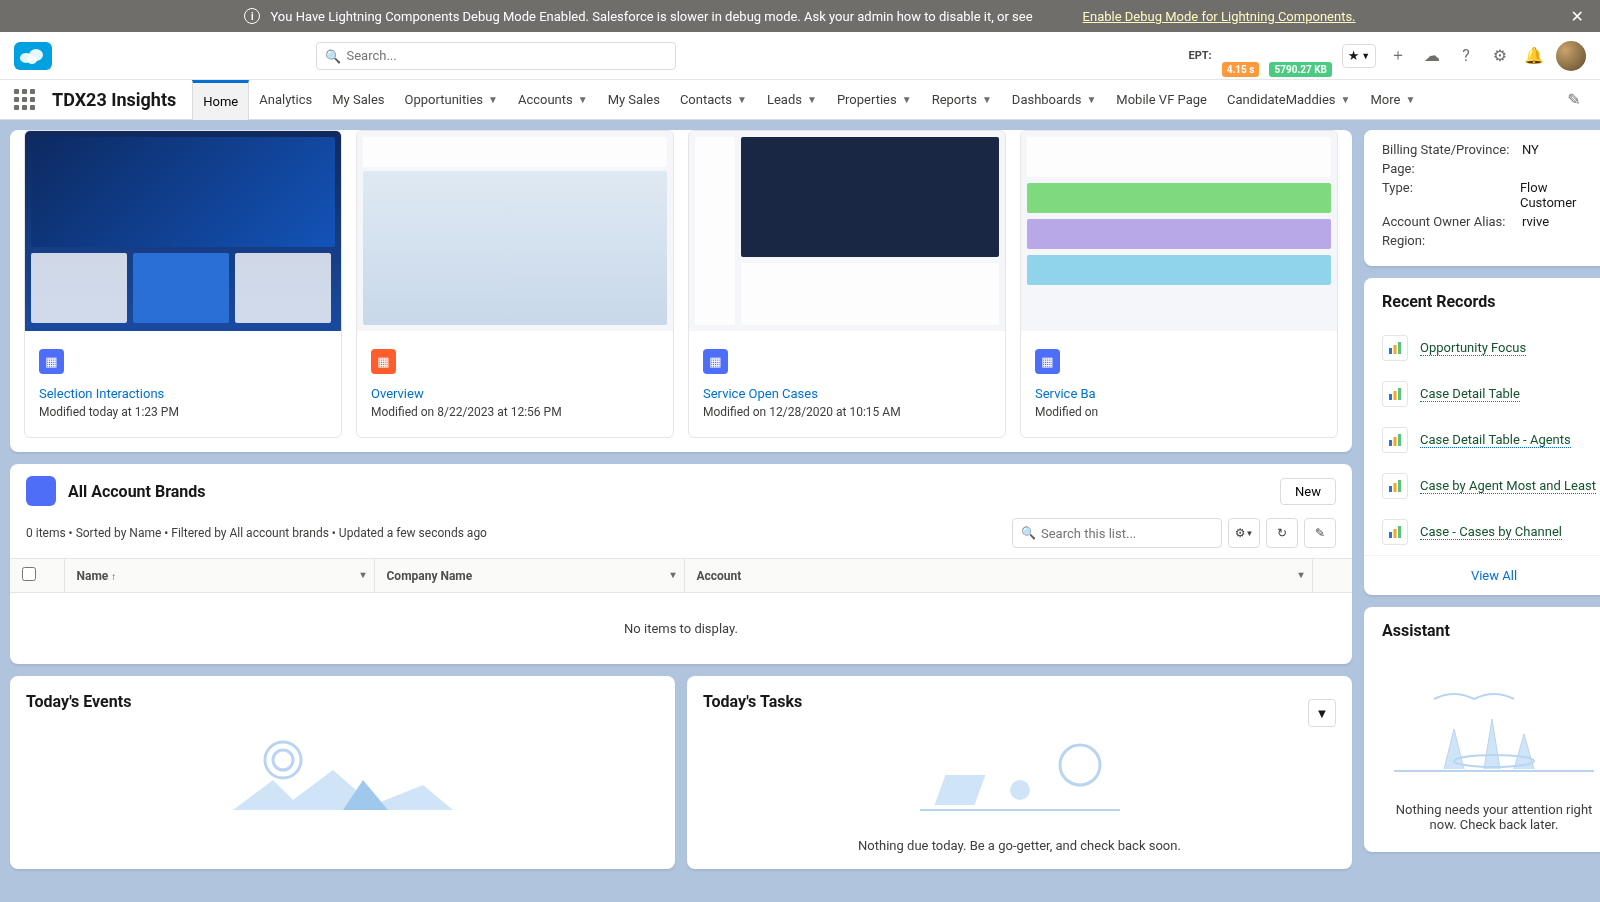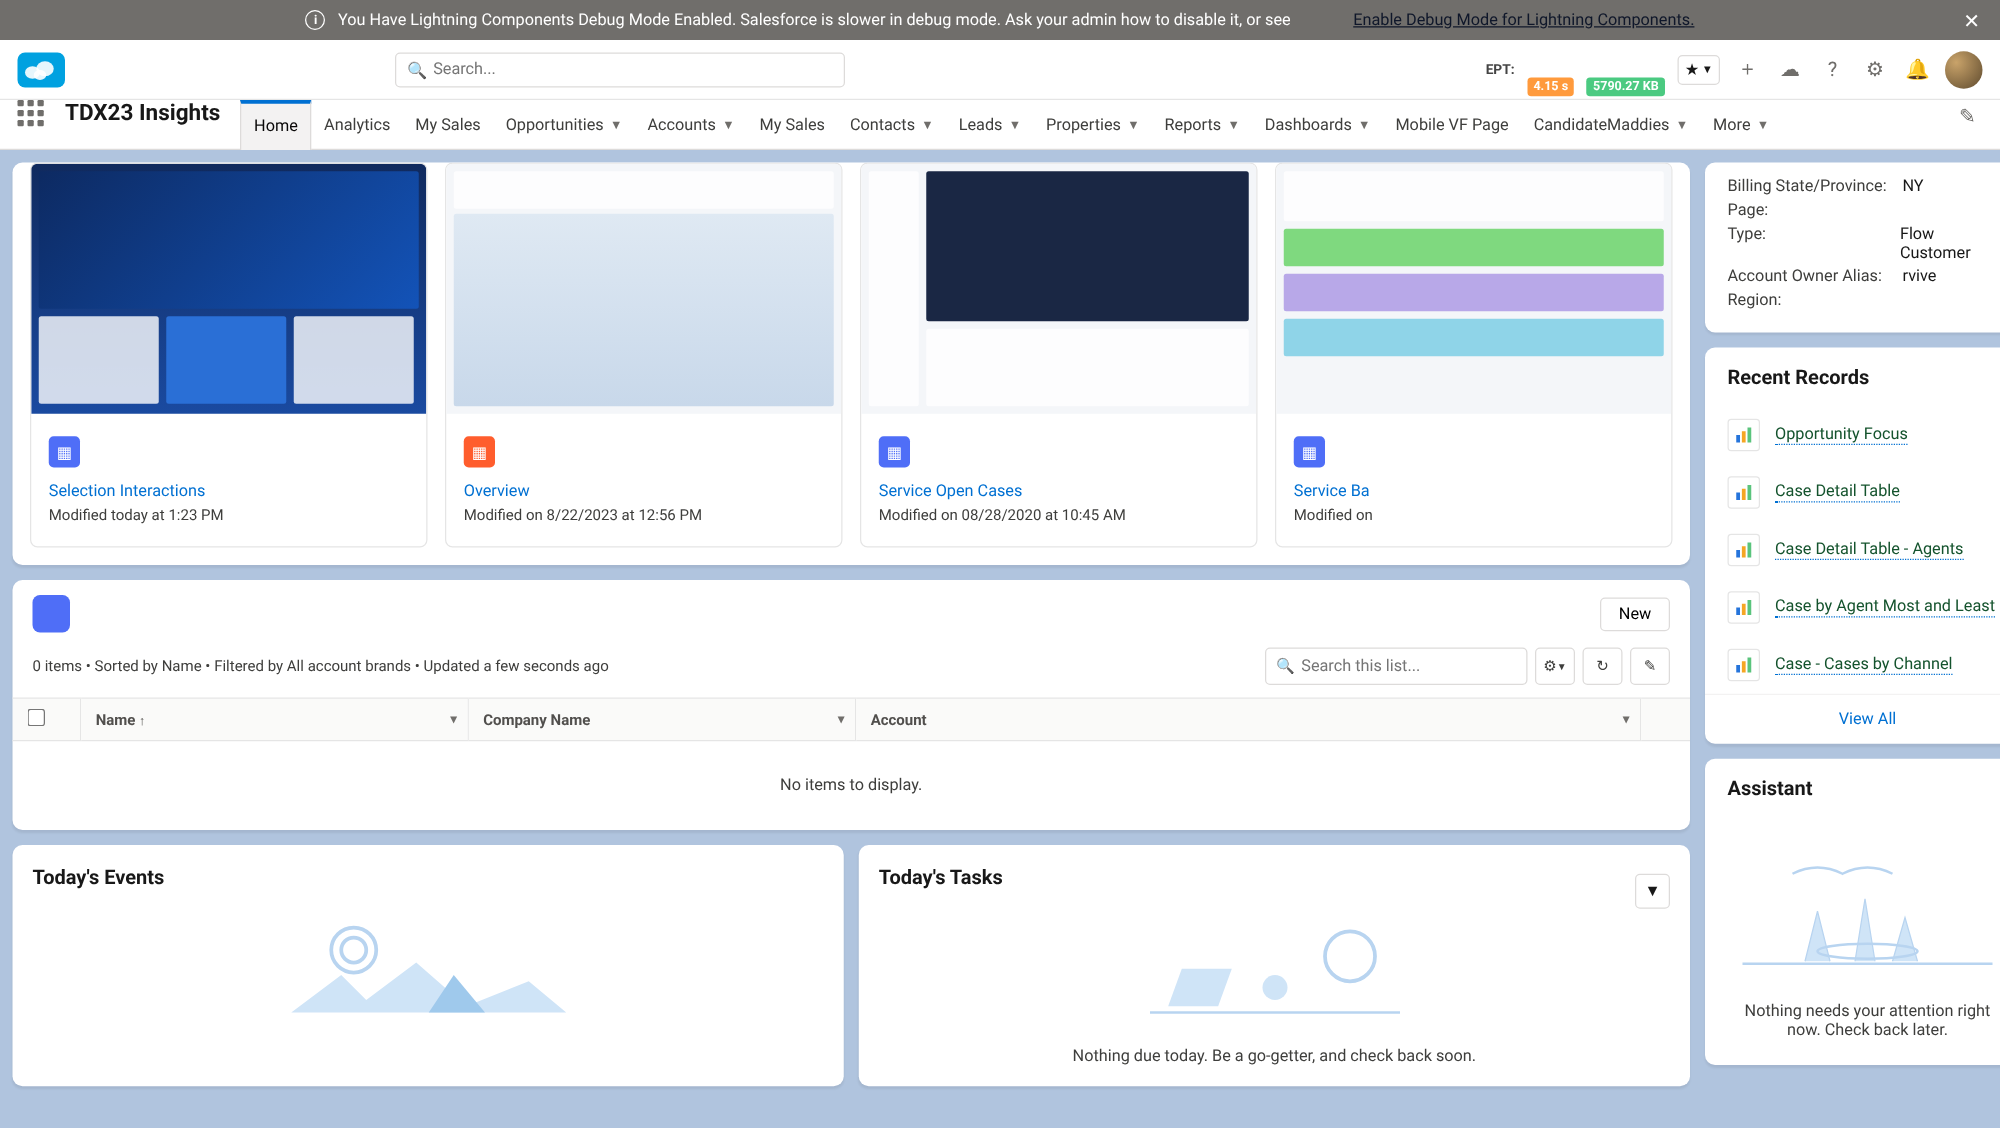--- a/index.html
+++ b/index.html
@@ -1,37 +1,37 @@
 <!DOCTYPE html>
 <html><head>
 <meta charset="utf-8">
 <style>
   * { box-sizing: border-box; margin: 0; padding: 0; font-family: -apple-system, BlinkMacSystemFont, "Segoe UI", Roboto, Helvetica, Arial, sans-serif; }
   body { background: #b0c4de; font-size: 13px; color: #181818; width: 1600px; }
   
   .debug-banner { background: #706e6b; color: #fff; display: flex; align-items: center; gap: 10px; padding: 8px 20px; position: relative; justify-content: center;}
-  .debug-banner a { color: #0f172a; text-decoration: underline; padding-left: 40px; }
+  .debug-banner a { color: #fef9c3; text-decoration: underline; padding-left: 40px; }
   .debug-banner .info-icon { display: inline-flex; width: 16px; height: 16px; border-radius: 50%; border: 1.5px solid #fff; align-items: center; justify-content: center; font-size: 10px; font-weight: bold;}
   .debug-banner .close { position: absolute; right: 16px; font-size: 16px; cursor: pointer; }
   
   .tool-row { background: #fff; height: 48px; display: flex; align-items: center; padding: 0 14px; gap: 14px; border-bottom: 1px solid #e5e5e5;}
   .sf-logo { width: 38px; height: 28px; background: #00a1e0; border-radius: 6px; display:flex; align-items:center; justify-content:center; color:#fff; font-size:9px; font-weight:bold;}
   .search-wrap { flex: 0 0 360px; margin: 0 auto; position: relative;}
   .search-wrap input { width: 100%; height: 28px; border: 1px solid #dddbda; border-radius: 4px; padding: 0 10px 0 30px; font-size:13px;}
   .search-wrap .sicon { position: absolute; left: 10px; top: 7px; color: #706e6b; font-size: 13px;}
   .tool-right { margin-left: auto; display: flex; align-items: center; gap: 10px; }
   .ept { font-size: 11px; font-weight: 700; color:#444;}
   .pill { font-size:10px; font-weight: 700; padding:2px 5px; border-radius:3px; color:#fff;margin-top:28px;}
   .pill.orange { background:#ff9a3c;}
   .pill.green { background:#4bca81;}
   .icon-btn { width:24px; height:24px; display:flex; align-items:center; justify-content:center; color:#706e6b; cursor:pointer; font-size:16px;}
   .avatar { width:30px; height:30px; border-radius:50%; background: radial-gradient(circle at 30% 30%, #c9a36a, #5e4a2e);}
   .star-btn{border:1px solid #dddbda;border-radius:4px;height:24px;width:34px;display:flex;align-items:center;justify-content:center;gap:2px;}
   
-  .nav-row { background: #fff; height: 40px; display: flex; align-items:flex-start; padding: 0 14px; border-bottom: 1px solid #dddbda; gap:16px;}
+  .nav-row { background: #fff; height: 40px; display: flex; align-items:center; padding: 0 14px; border-bottom: 1px solid #dddbda; gap:16px;}
   .waffle { width:22px; height:22px; display:grid; grid-template-columns:repeat(3,5px); grid-template-rows:repeat(3,5px); gap:3px; cursor:pointer;}
   .waffle span{background:#706e6b;border-radius:1px;}
   .app-name { font-size:18px; font-weight:700;}
   .tabs { display:flex; align-items:stretch; height:40px;}
   .tab { display:flex; align-items:center; padding:0 10px; gap:5px; font-size:13px; color:#3e3e3c; cursor:pointer;}
   .tab.active { border-top:3px solid #0070d2; color:#080707; background:#f3f2f2; border-left:1px solid #dddbda;border-right:1px solid #dddbda;}
   .tab .dd{font-size:10px;color:#706e6b;}
   .edit-page { margin-left:auto; color:#706e6b; cursor:pointer;}
   
   .page { display:flex; gap:12px; padding:10px;}
@@ -224,38 +224,39 @@
               <div class="pv-block" style="left:6px;top:40px;right:6px;bottom:6px;background:linear-gradient(180deg,#dfe9f3,#c8d8ea)"></div>
             </div>
             <div class="dash-meta"><div class="dash-ico orange">▦</div><a class="dash-title">Overview</a><div class="dash-mod">Modified on 8/22/2023 at 12:56 PM</div></div>
           </div>
           <div class="dash-card">
             <div class="dash-preview light">
               <div class="pv-block" style="left:6px;top:6px;width:40px;bottom:6px"></div>
               <div class="pv-block" style="left:52px;top:6px;right:6px;height:120px;background:#1a2744"></div>
               <div class="pv-block" style="left:52px;top:132px;right:6px;bottom:6px"></div>
             </div>
-            <div class="dash-meta"><div class="dash-ico blue">▦</div><a class="dash-title">Service Open Cases</a><div class="dash-mod">Modified on 08/28/2020 at 10:45 AM</div></div>
+            <div class="dash-meta"><div class="dash-ico blue">▦</div><a class="dash-title">Service Open Cases</a><div class="dash-mod">Modified on 12/28/2020 at 10:15 AM</div></div>
           </div>
           <div class="dash-card">
             <div class="dash-preview light">
               <div class="pv-block" style="left:6px;top:6px;right:6px;height:40px"></div>
               <div class="pv-block" style="left:6px;top:52px;right:6px;height:30px;background:#7fd97f"></div>
               <div class="pv-block" style="left:6px;top:88px;right:6px;height:30px;background:#b8a8e8"></div>
               <div class="pv-block" style="left:6px;top:124px;right:6px;height:30px;background:#8fd4e8"></div>
             </div>
             <div class="dash-meta"><div class="dash-ico blue">▦</div><a class="dash-title">Service Ba</a><div class="dash-mod">Modified on</div></div>
           </div>
         </div>
     </div>
 
     <div class="card">
       <div class="list-head">
         <div class="obj-ico"></div>
         <div class="titles">
+          <div class="main">All Account Brands</div>
         </div>
         <button class="new-btn">New</button>
       </div>
       <div class="list-sub">
         <span>0 items • Sorted by Name • Filtered by All account brands • Updated a few seconds ago</span>
         <div class="right">
           <div class="small-search">
             <span class="sicon">🔍</span>
             <input type="text" placeholder="Search this list..." style="">
           </div>

